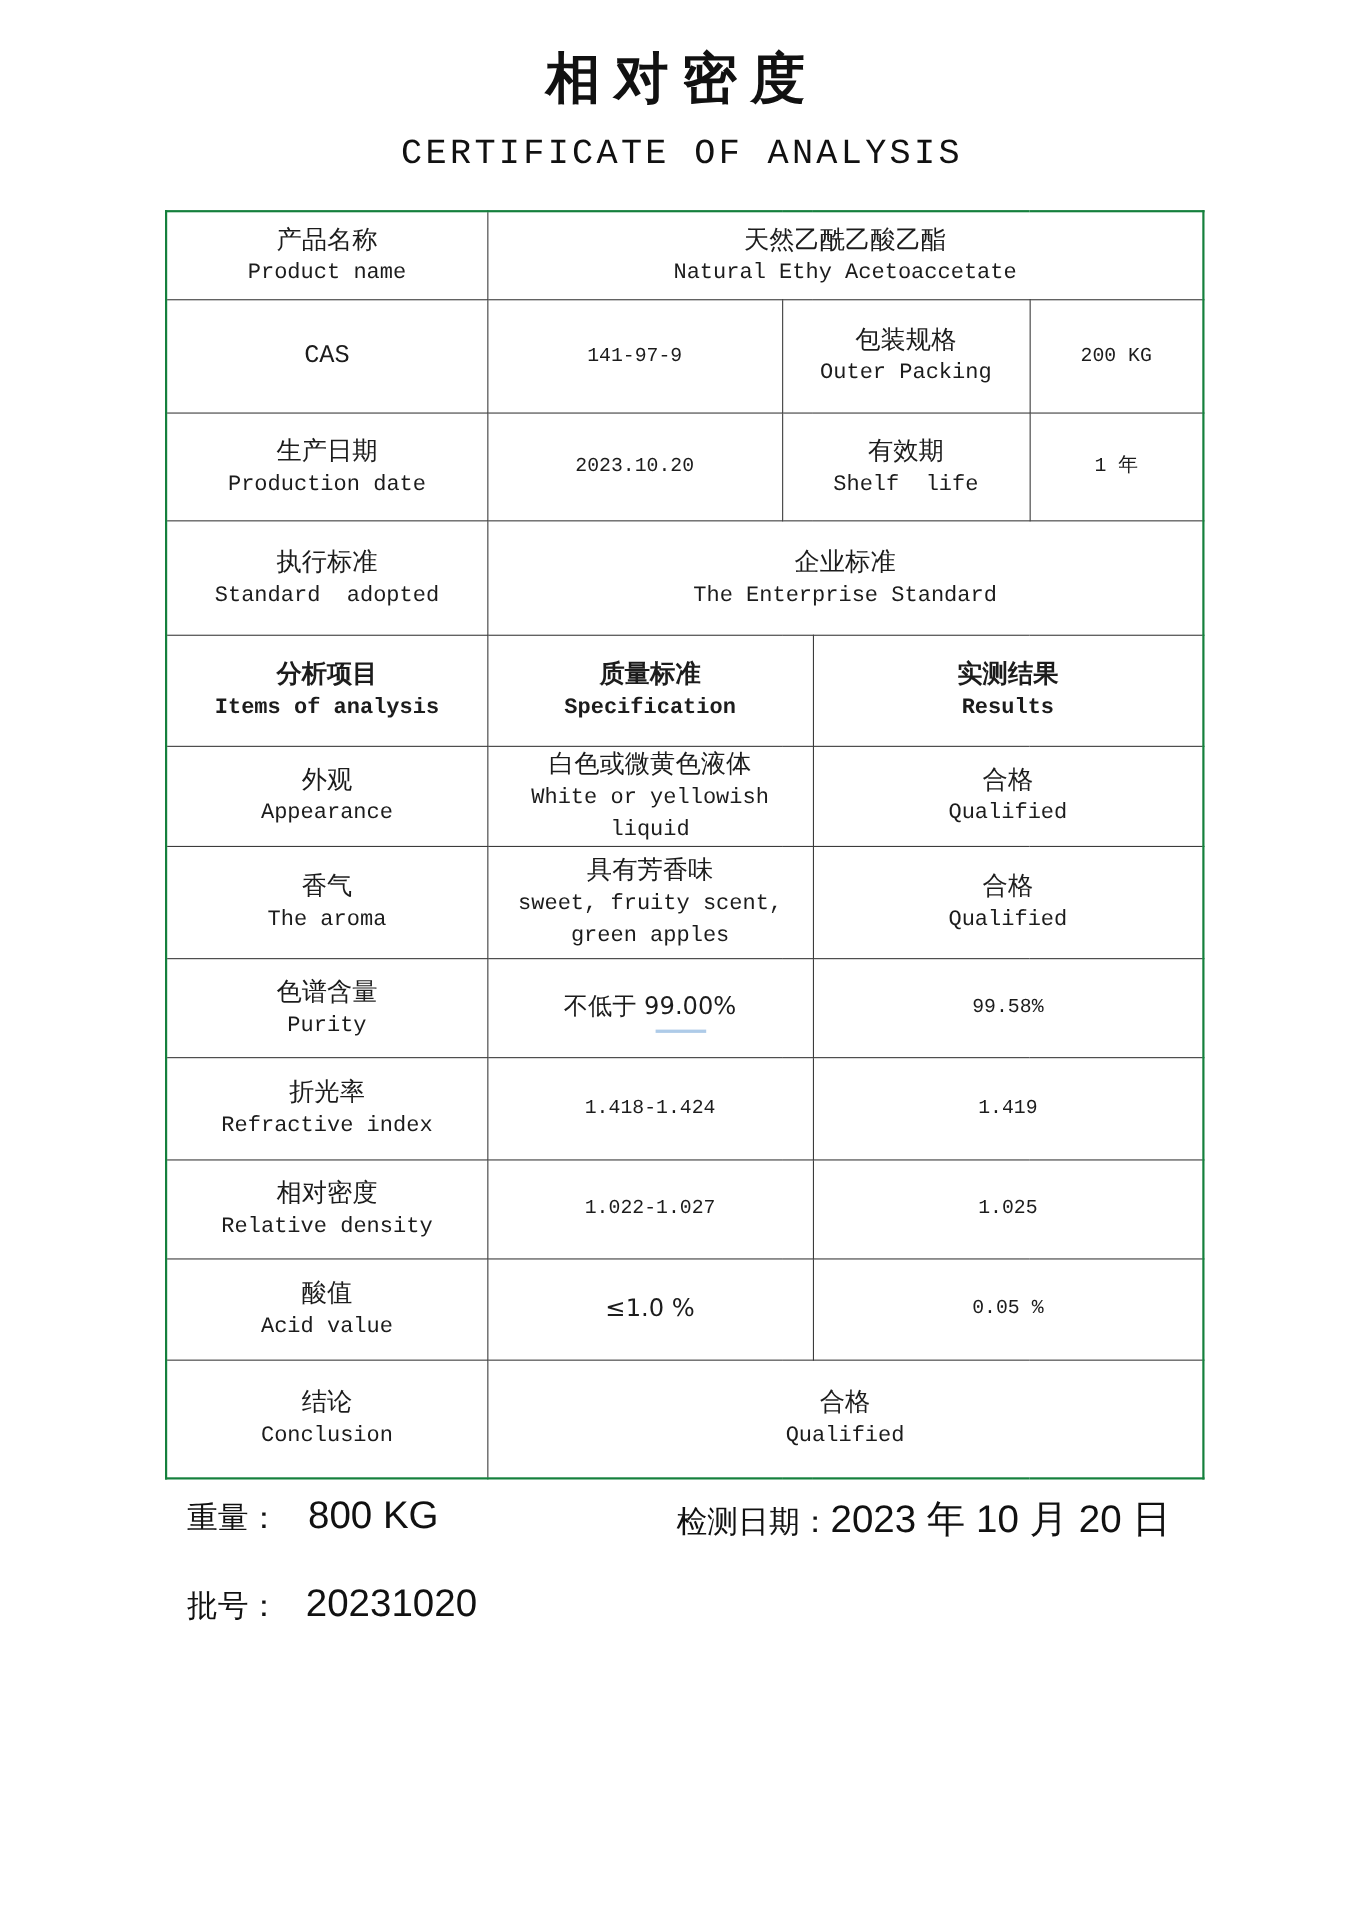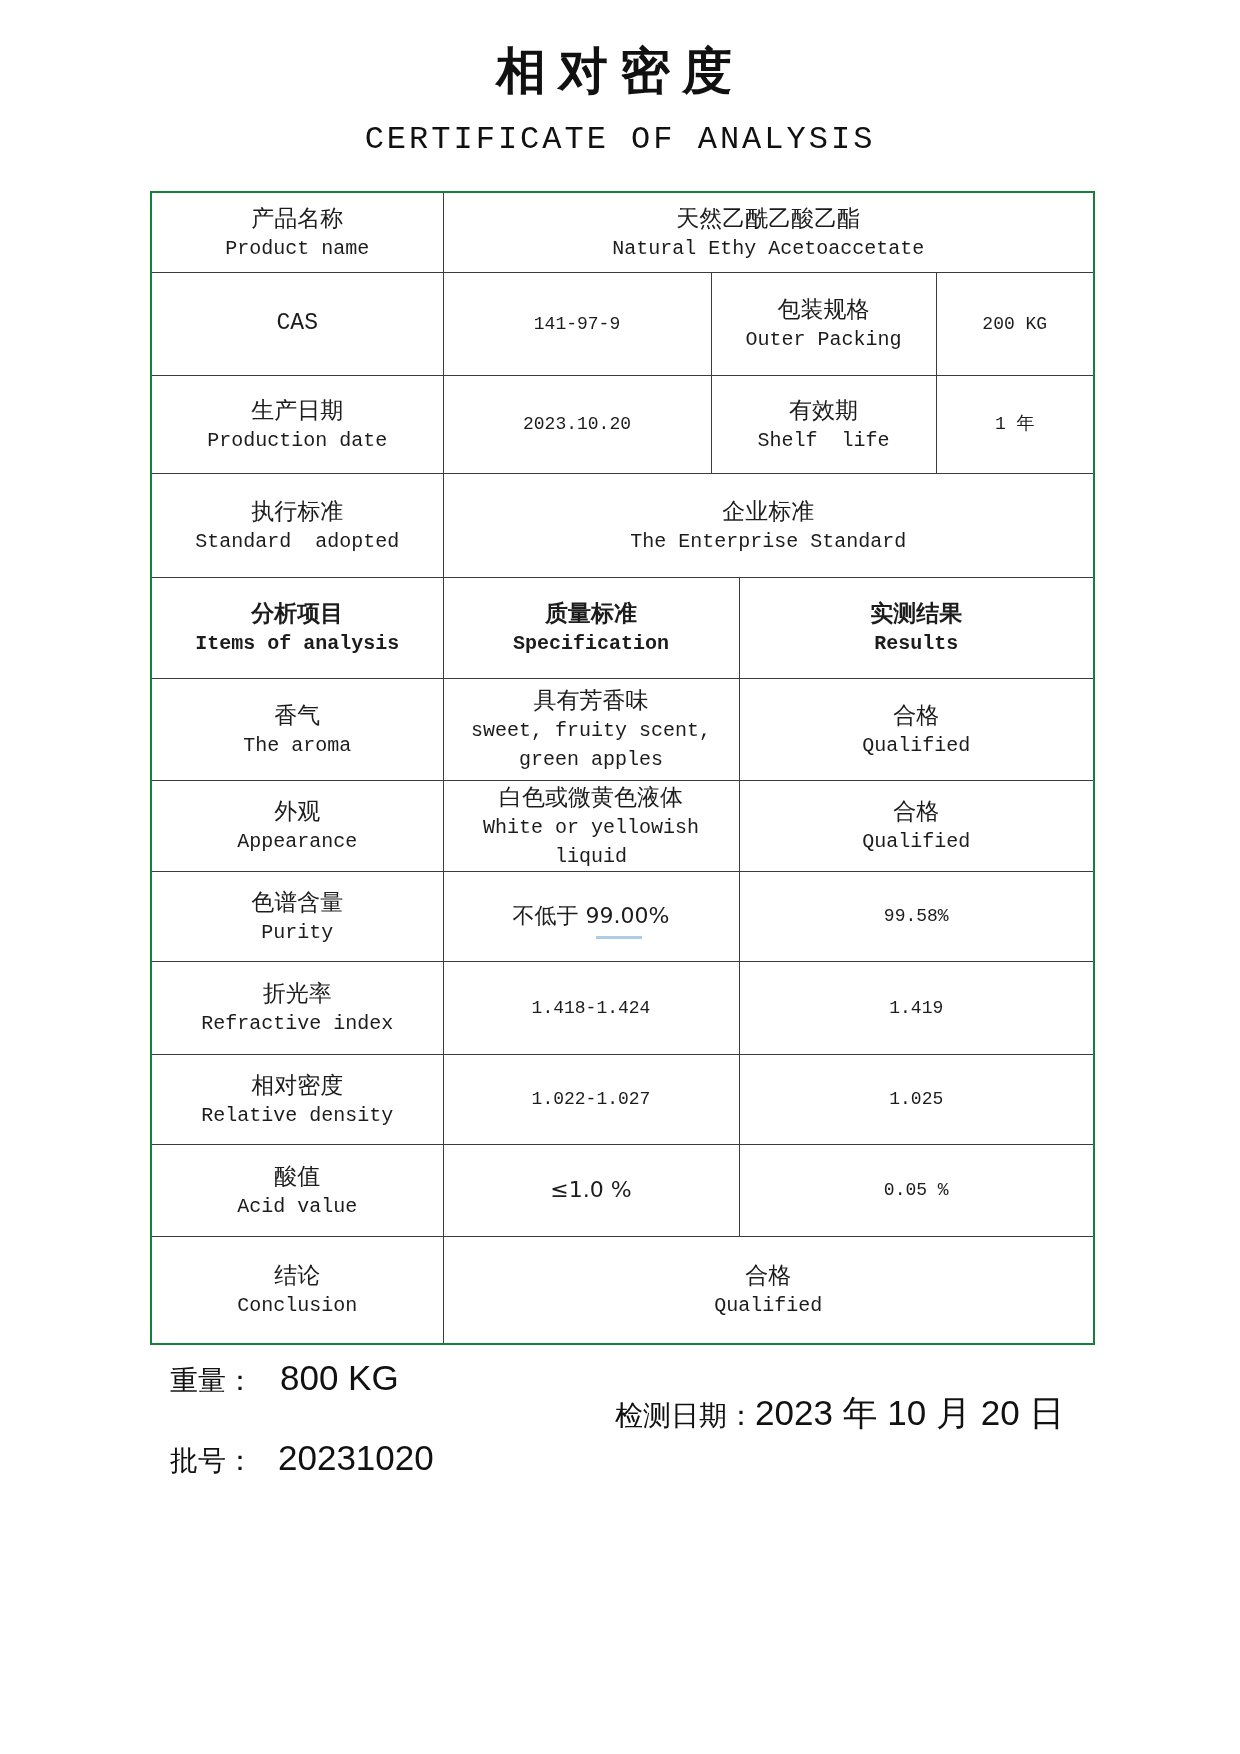--- a/index.html
+++ b/index.html
@@ -53,21 +53,21 @@
     white-space:pre-wrap;
   }
   tr.hdr .zh, tr.hdr .en{font-weight:bold;}
   .footer-row1,.footer-date,.footer-row2{
     position:absolute;
     font-size:28px;
     color:#111;
     white-space:nowrap;
   }
   .footer-row1{left:170px;top:1358px;}
-  .footer-date{left:615px;top:1390px;}
+  .footer-date{left:615px;top:1358px;}
   .footer-row2{left:170px;top:1438px;}
   .flabel{
     font-family:"DejaVu Sans","Liberation Sans",sans-serif;
     font-size:28px;
   }
   .fvalue{
     font-family:"Liberation Sans","DejaVu Sans",sans-serif;
     font-size:35px;font-weight:400;
   }
   .gap-lg{margin-left:26px;}
@@ -160,44 +160,44 @@
       <td colspan="2">
         <div class="zh">质量标准</div>
         <div class="en">Specification</div>
       </td>
       <td colspan="2">
         <div class="zh">实测结果</div>
         <div class="en">Results</div>
       </td>
     </tr>
 
+    <tr style="height:91px">
+      <td>
+        <div class="zh">外观</div>
+        <div class="en">Appearance</div>
+      </td>
+      <td colspan="2">
+        <div class="zh">白色或微黄色液体</div>
+        <div class="en">White or yellowish liquid</div>
+      </td>
+      <td colspan="2">
+        <div class="zh">合格</div>
+        <div class="en">Qualified</div>
+      </td>
+    </tr>
+
     <tr style="height:102px">
       <td>
         <div class="zh">香气</div>
         <div class="en">The aroma</div>
       </td>
       <td colspan="2">
         <div class="zh">具有芳香味</div>
         <div class="en">sweet, fruity scent,</div>
         <div class="en">green apples</div>
-      </td>
-      <td colspan="2">
-        <div class="zh">合格</div>
-        <div class="en">Qualified</div>
-      </td>
-    </tr>
-
-    <tr style="height:91px">
-      <td>
-        <div class="zh">外观</div>
-        <div class="en">Appearance</div>
-      </td>
-      <td colspan="2">
-        <div class="zh">白色或微黄色液体</div>
-        <div class="en">White or yellowish liquid</div>
       </td>
       <td colspan="2">
         <div class="zh">合格</div>
         <div class="en">Qualified</div>
       </td>
     </tr>
 
     <tr style="height:90px">
       <td>
         <div class="zh">色谱含量</div>

